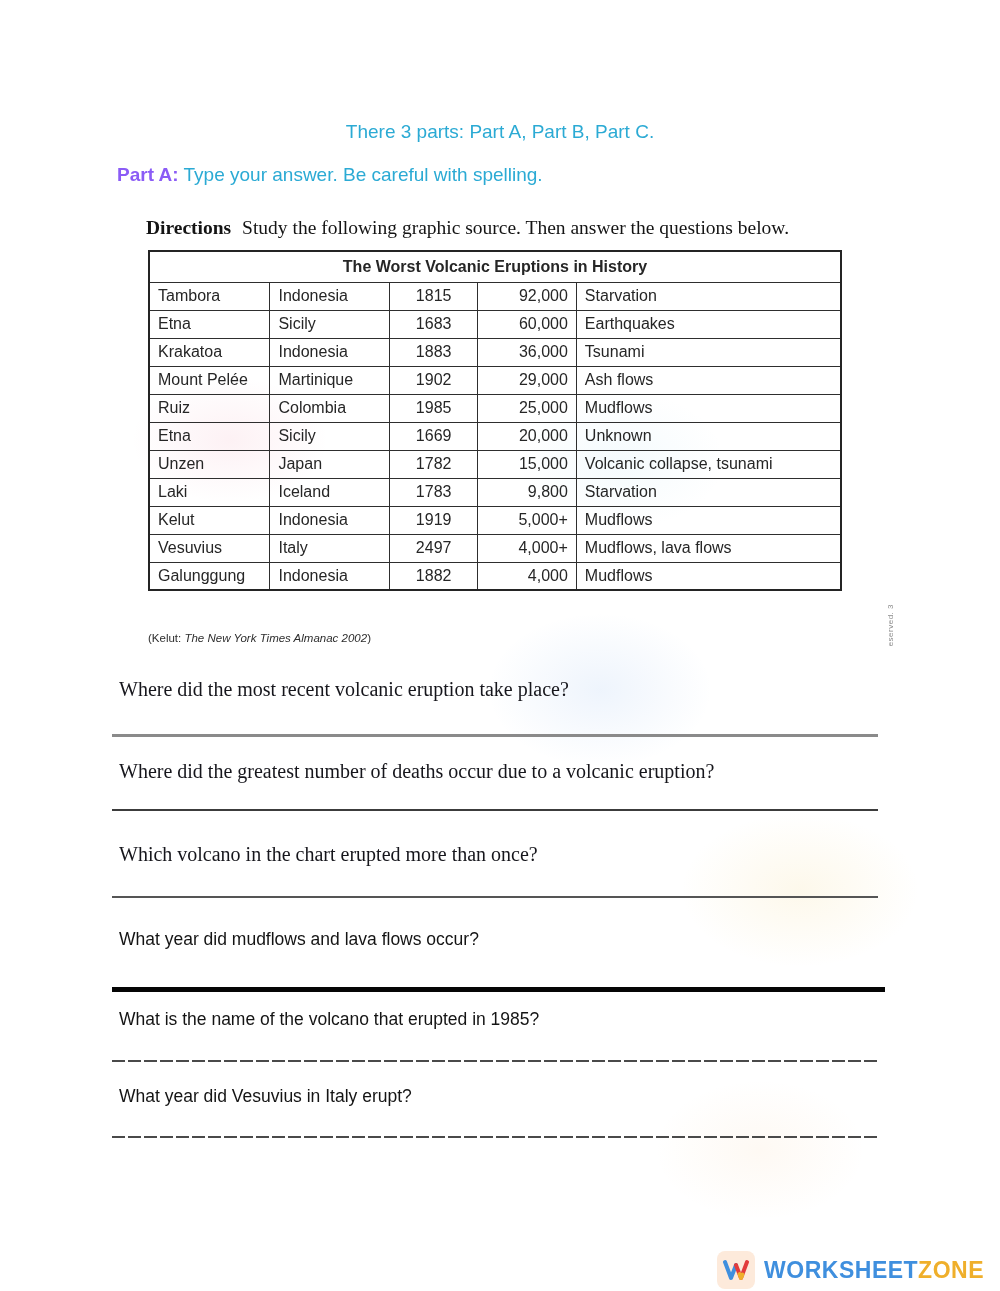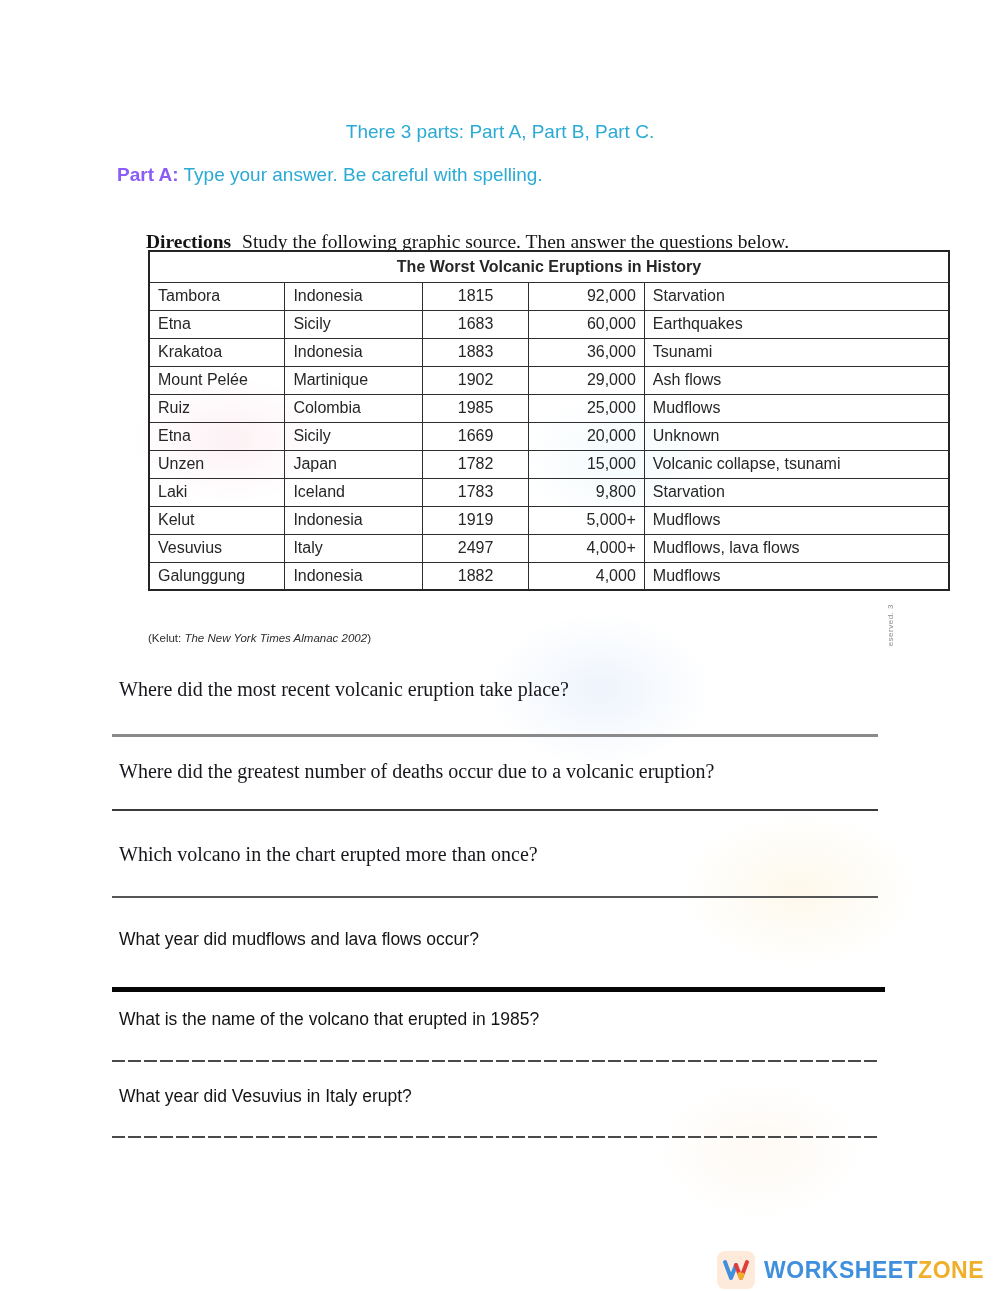--- a/index.html
+++ b/index.html
@@ -30,30 +30,30 @@
     color: #2baad4; font-size: 19px; font-weight: 500;
   }
   .part-line {
     position: absolute; top: 164px; left: 117px;
     font-size: 19px;
   }
   .part-label { color: #8b5cf6; font-weight: bold; }
   .part-instruction { color: #2baad4; }
 
   .directions {
-    position: absolute; top: 231px; left: 146px;
+    position: absolute; top: 217px; left: 146px;
     font-family: "Liberation Serif", serif;
     font-size: 19.5px; color: #141414;
   }
   .directions b { padding-right: 6px; }
 
   .table-wrap { position: absolute; top: 250px; left: 148px; }
   table.eruptions {
     border-collapse: collapse;
-    width: 802px;
+    width: 694px;
     background: transparent;
   }
   table.eruptions td, table.eruptions th {
     border: 1.6px solid #2e2e2e;
     font-size: 16px; color: #262626;
     height: 28px;
     padding: 0 8px;
     white-space: nowrap;
   }
   table.eruptions { border: 2.5px solid #242424; }

